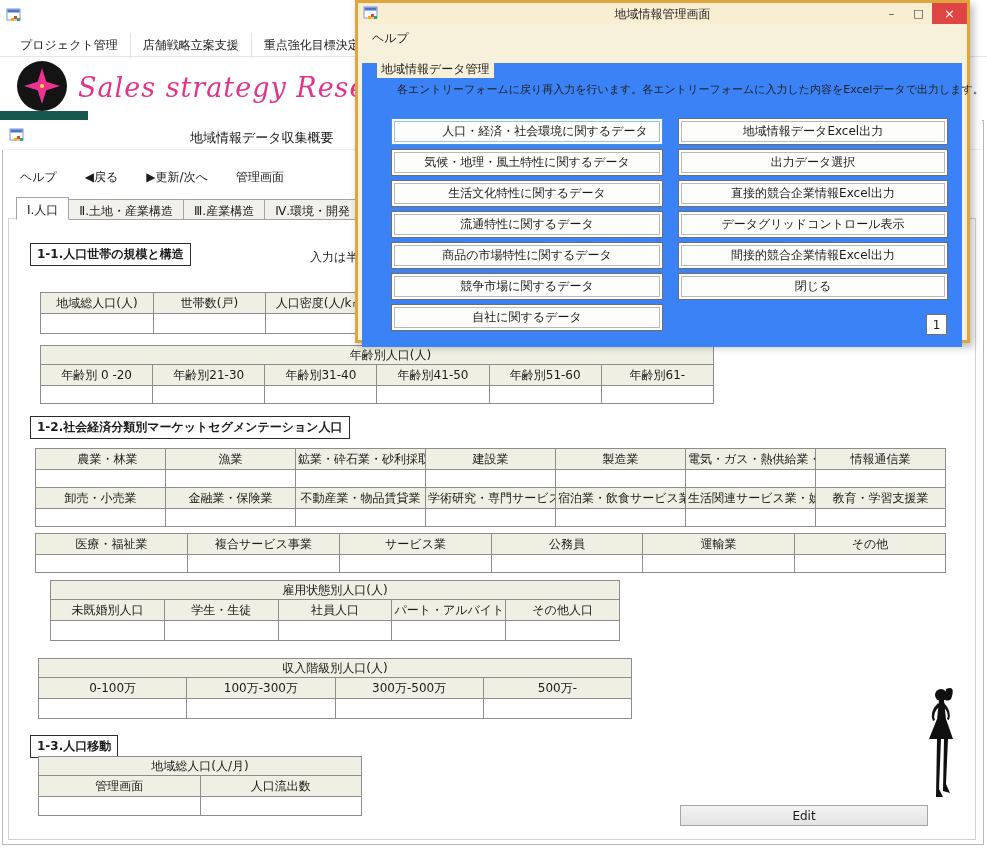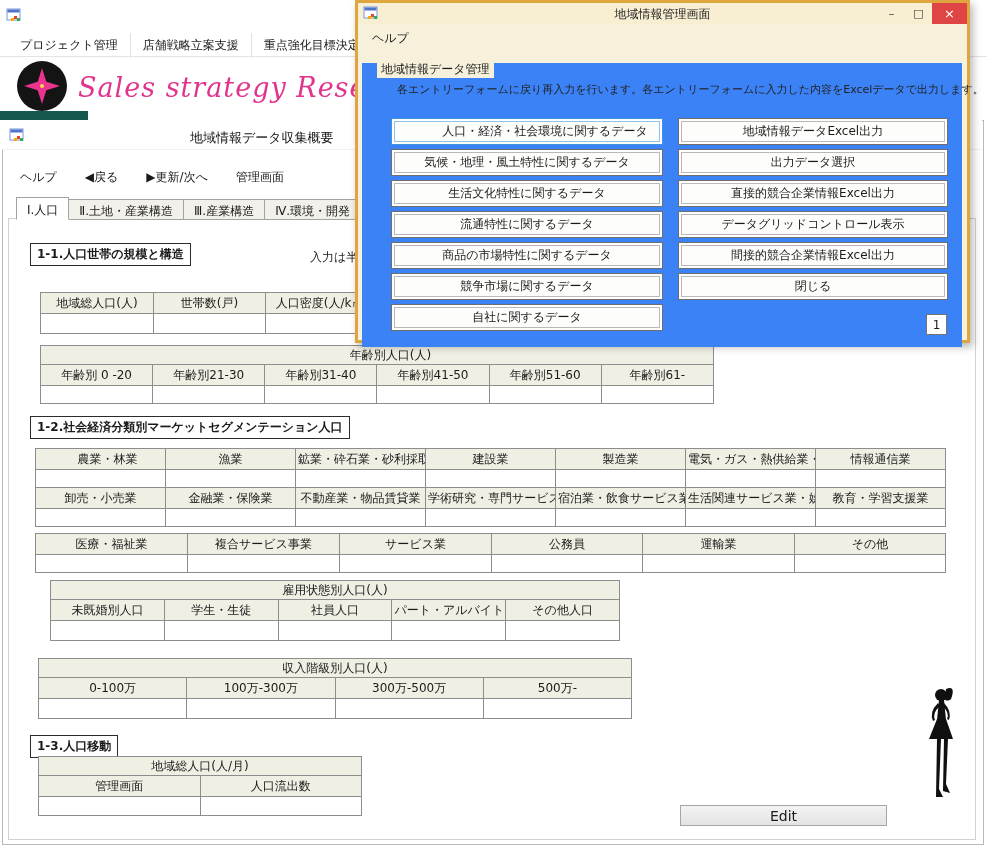--- a/index.html
+++ b/index.html
@@ -36,23 +36,23 @@
                font-size:12px; padding:2px 6px; white-space:nowrap; }
   .note { position:absolute; font-size:12px; white-space:nowrap; }
 
   table.tbl { position:absolute; border-collapse:collapse; table-layout:fixed; background:#fff; }
   table.tbl td { border:1px solid #8d8d8d; font-size:12px; text-align:center;
                  padding:0 2px; overflow:hidden; white-space:nowrap; }
   td.hdr { background:#f0efe3; height:21px; }
   td.inp { background:#fff; height:18px; }
   td.sm  { font-size:10px; }
 
-  .edit-btn { position:absolute; left:680px; top:805px; width:207px; height:21px;
+  .edit-btn { position:absolute; left:680px; top:805px; width:248px; height:21px;
               border:1px solid #a5a5a5; background:linear-gradient(#f3f3f3,#e3e3e3);
-              font-size:14px; display:flex; align-items:center; justify-content:center; cursor:default; }
+              font-size:12px; display:flex; align-items:center; justify-content:center; cursor:default; }
   .silhouette { position:absolute; left:918px; top:686px; width:50px; height:120px; }
 
   .win-icon { position:absolute; width:16px; height:16px; }
 
   
   .modal { position:absolute; left:355px; top:0; width:615px; height:343px;
            border:3px solid #dfa53e; background:#f7f1dc; z-index:10;
            box-shadow:3px 4px 8px rgba(0,0,0,0.28); }
   .m-titlebar { position:absolute; left:0; top:0; width:609px; height:21px; background:#f8eed2; }
   .m-title { position:absolute; left:0; top:3px; width:609px; text-align:center; font-size:12px; color:#222; }

